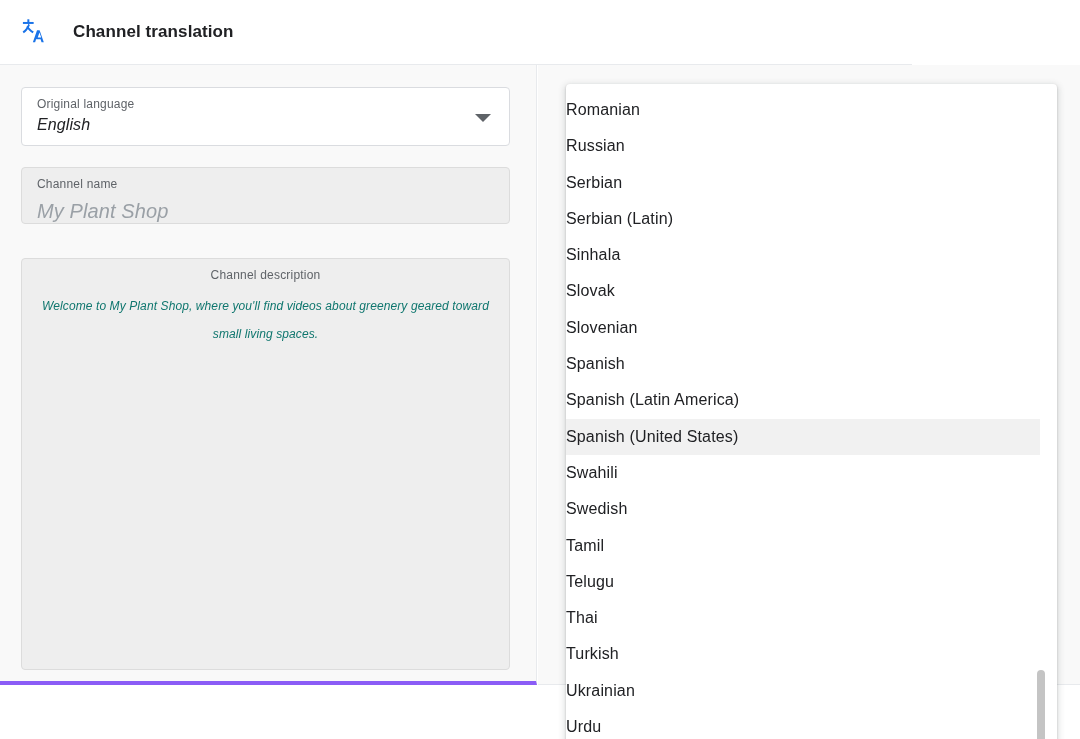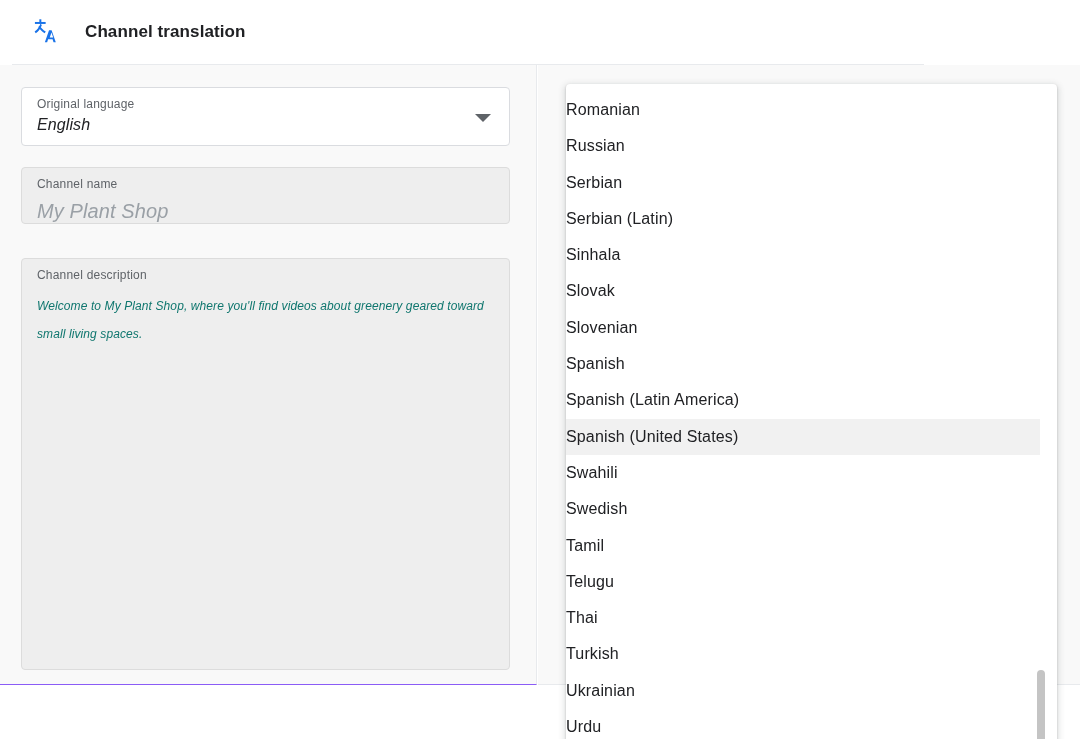--- a/index.html
+++ b/index.html
@@ -21,21 +21,21 @@
     position: relative;
     width: 1080px;
     height: 739px;
     background: #ffffff;
     overflow: hidden;
   }
 
   
   .header {
     position: absolute;
-    left: 12px; top: 0;
+    left: 0; top: 0;
     width: 912px;
     height: 65px;
     background: #ffffff;
     border-bottom: 1px solid #e8eaed;
     display: flex;
     align-items: center;
   }
 
   .translate-icon {
     margin-left: 20px;
@@ -55,21 +55,21 @@
 
   
   .left-pane {
     position: absolute;
     left: 0;
     top: 65px;
     width: 537px;
     height: 620px;
     background: #f9f9f9;
     border-right: 1px solid #e8eaed;
-    border-bottom: 1px solid #8b5cf6;
+    border-bottom: 4px solid #8b5cf6;
   }
 
   .right-bg {
     position: absolute;
     left: 538px;
     top: 65px;
     width: 542px;
     height: 620px;
     background: #f9f9f9;
     border-bottom: 1px solid #e8eaed;
@@ -134,20 +134,21 @@
     font-size: 20px;
     line-height: 32px;
     color: #9aa0a6;
     margin-top: 2px;
   }
 
   
   .field-desc {
     top: 193px;
     height: 412px;
+    text-align: center;
   }
 
   .field-desc .field-value {
     font-size: 12px;
     line-height: 28px;
     color: #0f766e;
     margin-top: 8px;
     white-space: pre-wrap;
   }
 

